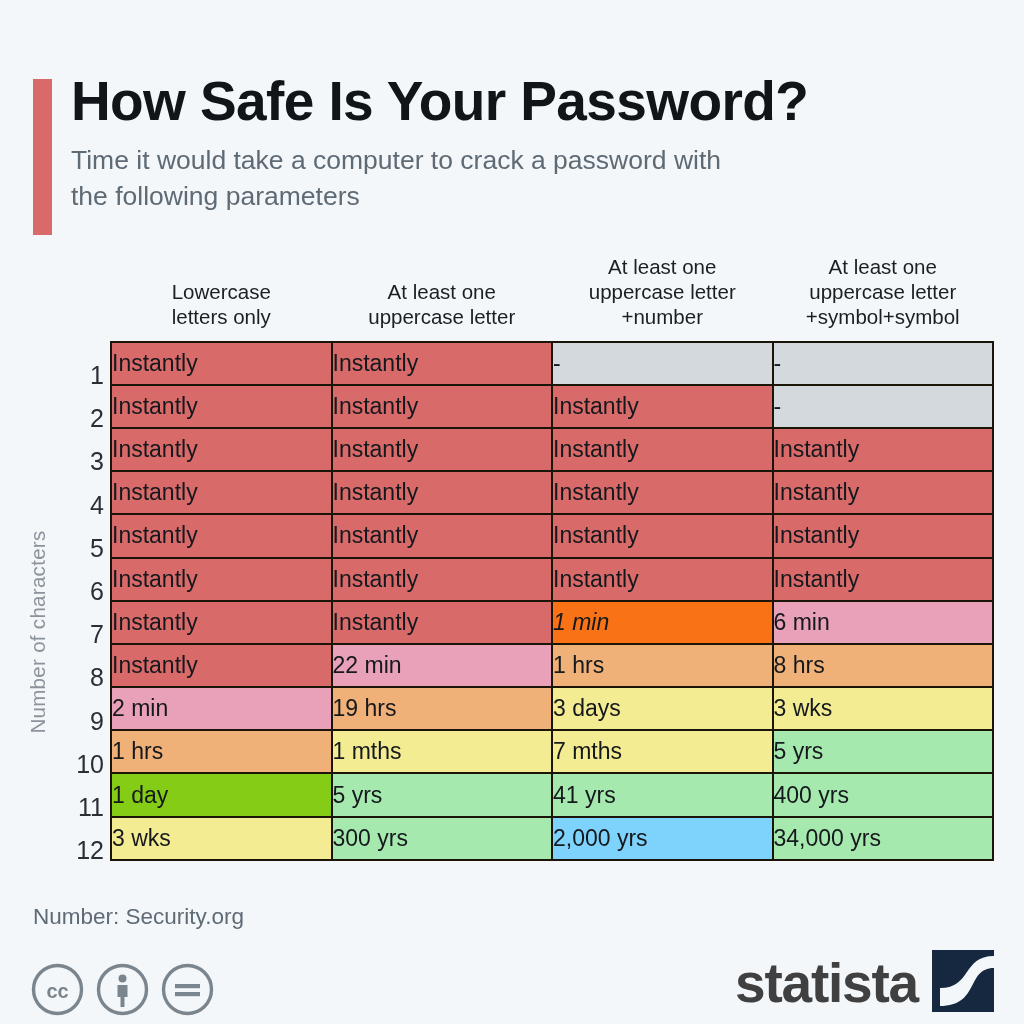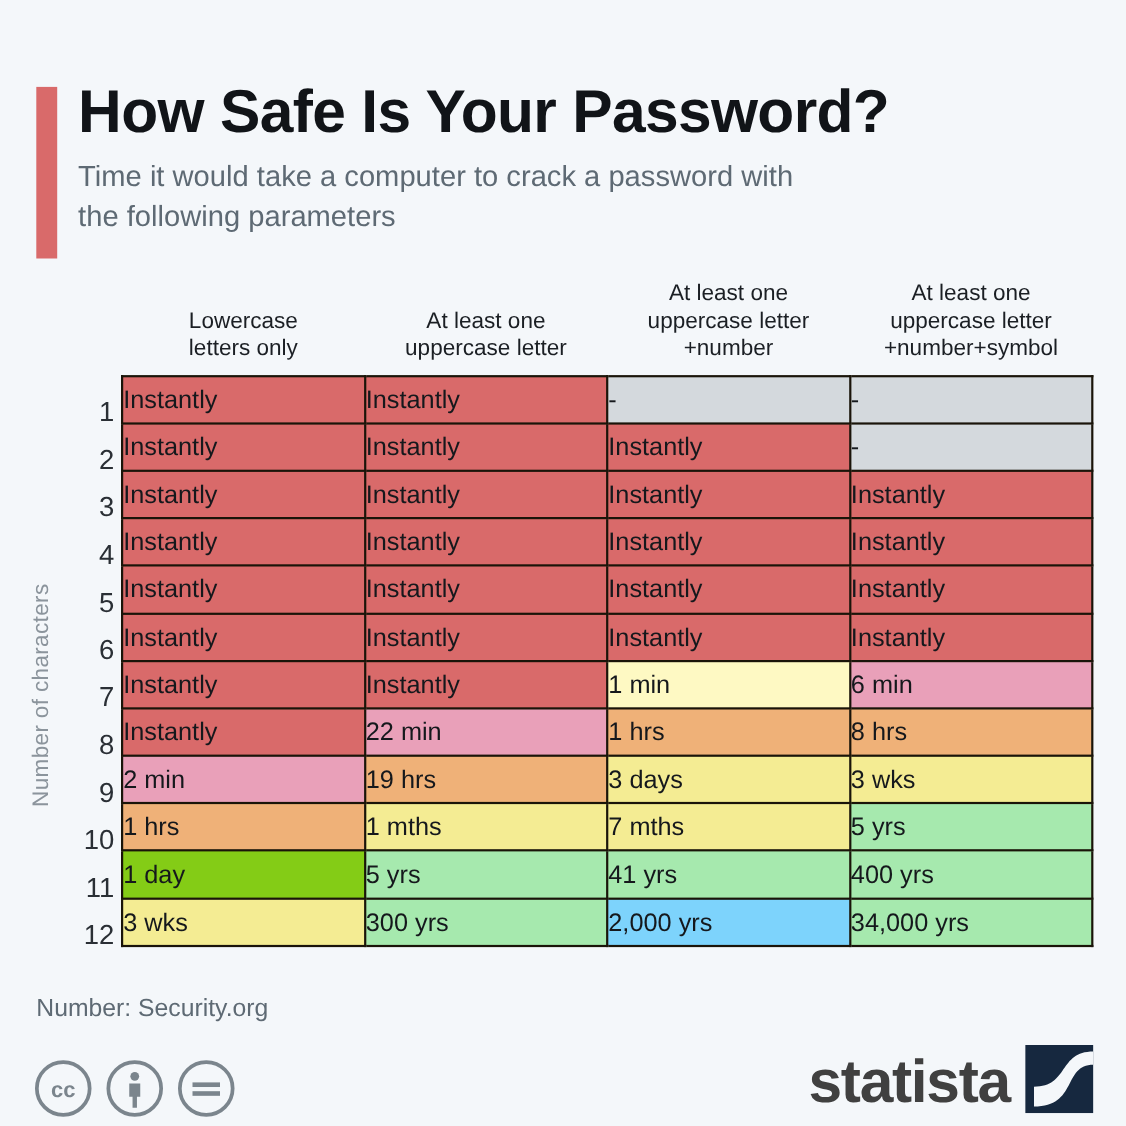--- a/index.html
+++ b/index.html
@@ -213,21 +213,21 @@
               <div>uppercase letter</div>
             </th>
             <th>
               <div>At least one</div>
               <div>uppercase letter</div>
               <div>+number</div>
             </th>
             <th>
               <div>At least one</div>
               <div>uppercase letter</div>
-              <div>+number+symbol</div>
+              <div>+symbol+symbol</div>
             </th>
           </tr>
       </thead>
       <tbody id="matrix-body">
           <tr>
             <td class="c-red" style="background: rgb(217, 106, 106);">Instantly</td>
             <td class="c-red" style="background: rgb(217, 106, 106);">Instantly</td>
             <td class="c-gray" style="background: rgb(212, 217, 221);">-</td>
             <td class="c-gray" style="background: rgb(212, 217, 221);">-</td>
           </tr>
@@ -257,21 +257,21 @@
           </tr>
           <tr>
             <td class="c-red" style="background: rgb(217, 106, 106);">Instantly</td>
             <td class="c-red" style="background: rgb(217, 106, 106);">Instantly</td>
             <td class="c-red" style="background: rgb(217, 106, 106);">Instantly</td>
             <td class="c-red" style="background: rgb(217, 106, 106);">Instantly</td>
           </tr>
           <tr>
             <td class="c-red" style="background: rgb(217, 106, 106);">Instantly</td>
             <td class="c-red" style="background: rgb(217, 106, 106);">Instantly</td>
-            <td class="c-pink" style="background: #fef9c3;">1 min</td>
+            <td class="c-pink" style="background: #f97316; font-style: italic;">1 min</td>
             <td class="c-pink" style="background: rgb(233, 160, 185);">6 min</td>
           </tr>
           <tr>
             <td class="c-red" style="background: rgb(217, 106, 106);">Instantly</td>
             <td class="c-pink" style="background: rgb(233, 160, 185);">22 min</td>
             <td class="c-orange" style="background: rgb(239, 177, 120);">1 hrs</td>
             <td class="c-orange" style="background: rgb(239, 177, 120);">8 hrs</td>
           </tr>
           <tr>
             <td class="c-pink" style="background: rgb(233, 160, 185);">2 min</td>

